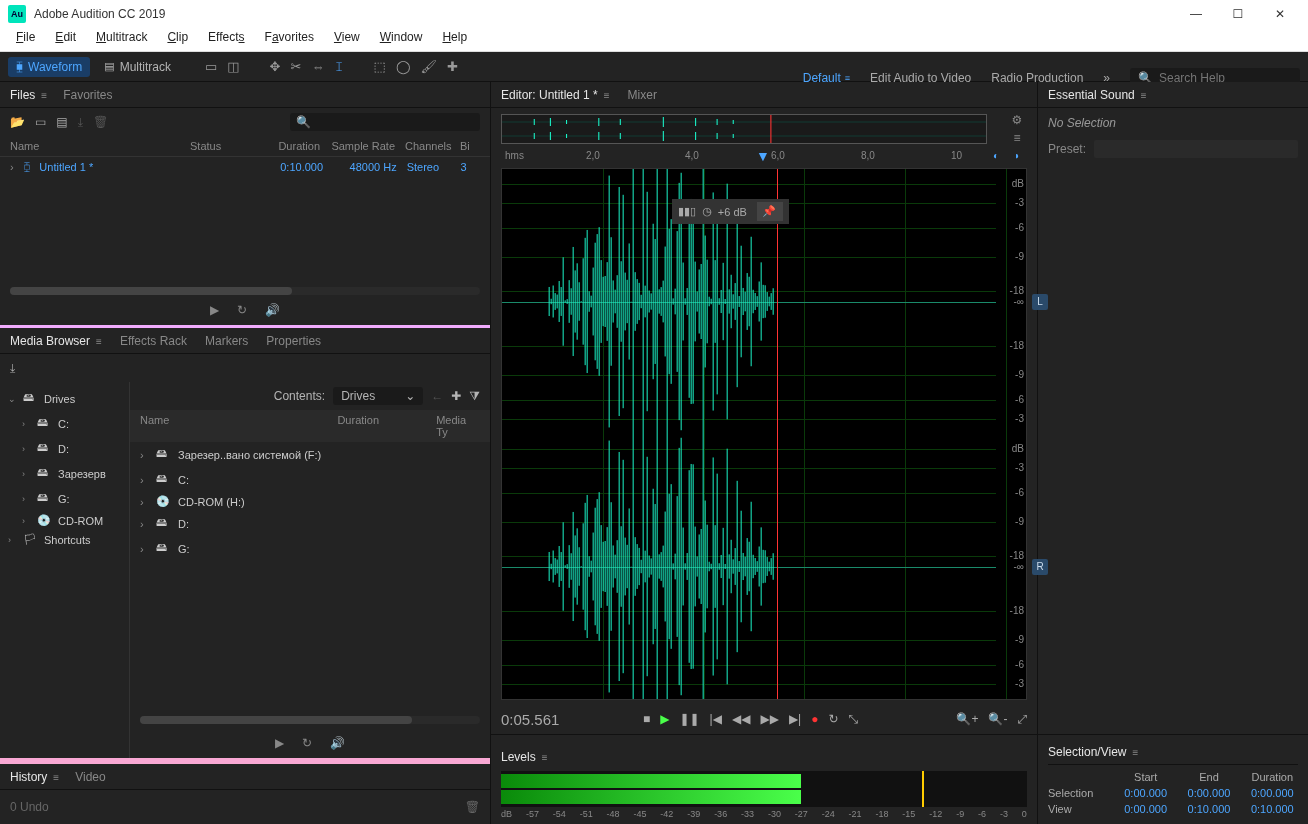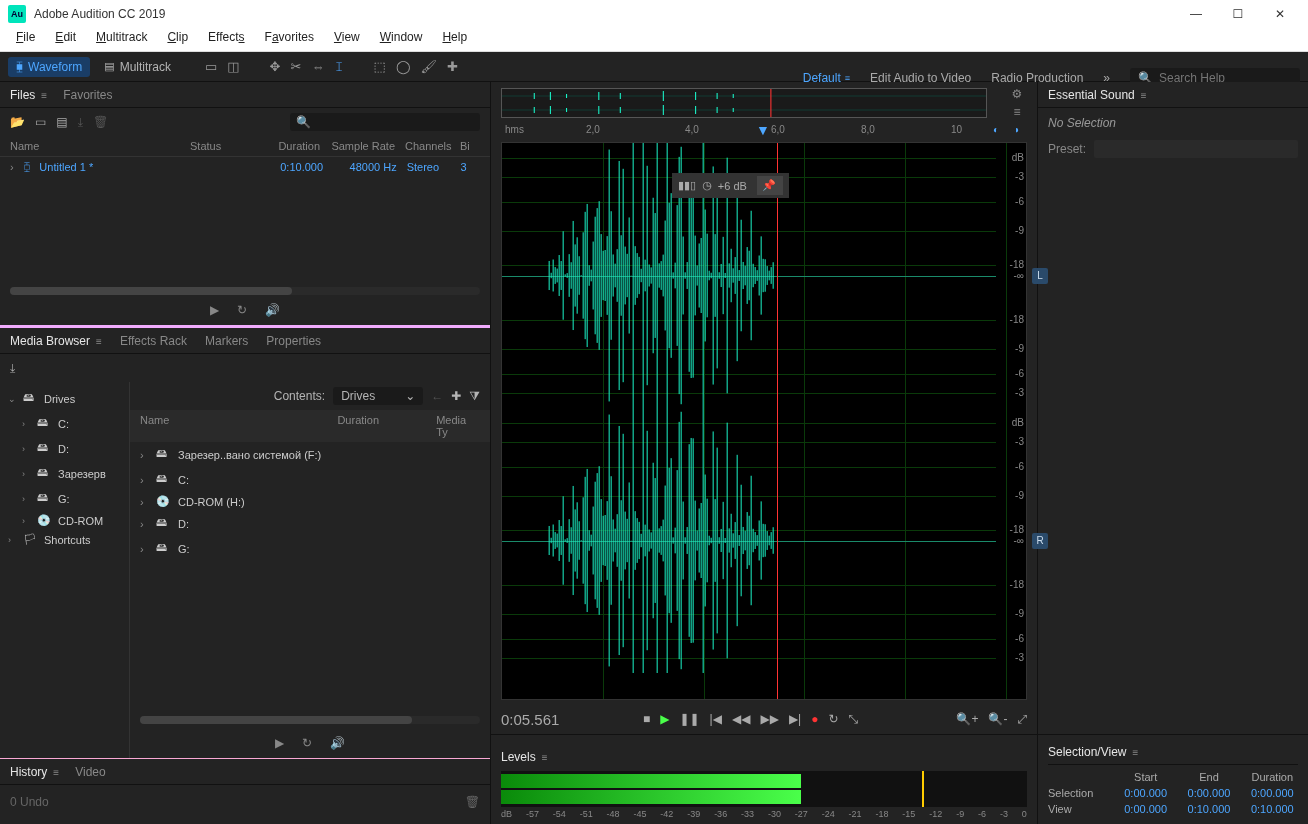--- a/index.html
+++ b/index.html
@@ -56,21 +56,21 @@
 .mb-tree-row .arrow { color:#888; width:10px; font-size:9px; }
 .mb-tree-row .drive-ico { width:16px; font-size:11px; }
 .mb-content { flex:1; display:flex; flex-direction:column; }
 .mb-content-bar { height:28px; display:flex; align-items:center; padding:0 10px; gap:8px; justify-content:flex-end; }
 .mb-content-bar .sel { background:#1a1a1a; padding:2px 8px; display:flex; align-items:center; gap:30px; border-radius:3px; }
 .mb-content-header { display:flex; padding:4px 10px; color:#888; font-size:11px; background:#2a2a2a; }
 .mb-name { width:200px; }
 .mb-dur { width:100px; }
 .mb-list { flex:1; }
 .mb-row { display:flex; align-items:center; gap:6px; padding:3px 10px; color:#ccc; font-size:11px; }
-.history-panel { height:66px; border-top:1px solid #f9a8d4; }
+.history-panel { height:66px; border-top:6px solid #f9a8d4; }
 .center-col { width:548px; display:flex; flex-direction:column; background:#232323; border-left:1px solid #111; border-right:1px solid #111; }
 .editor-tabs { height:26px; display:flex; align-items:center; gap:18px; padding:0 10px; }
 .overview { height:30px; margin:6px 10px; border:1px solid #555; position:relative; background:#1a1a1a; display:flex; flex-direction:column; }
 .timeline { height:18px; margin:0 10px; display:flex; color:#888; font-size:10px; position:relative; }
 .timeline span { position:absolute; }
 .wave-area { flex:1; margin:0 10px 4px 10px; background:#000; position:relative; border:1px solid #333; }
 .grid-line-h { position:absolute; left:0; right:30px; border-top:1px solid #0a3a0a; }
 .grid-line-v { position:absolute; top:0; bottom:0; border-left:1px solid #0a3a0a; }
 .db-label { position:absolute; right:2px; color:#888; font-size:10px; }
 .ch-label { position:absolute; right:-22px; width:16px; height:16px; background:#2a4a6a; color:#cde; font-size:10px; display:flex; align-items:center; justify-content:center; border-radius:2px; }
@@ -327,20 +327,24 @@
         <span class="panel-tab">Video</span>
       </div>
       <div style="display:flex;justify-content:space-between;padding:10px 10px 0;color:#666">
         <span>0 Undo</span>
         <span>🗑</span>
       </div>
     </div>
   </div>
 
   <div class="center-col">
+    <div class="panel-tabs editor-tabs">
+      <span class="panel-tab active"><span>Editor: Untitled 1 *</span><span class="menu-icon">≡</span></span>
+      <span class="panel-tab">Mixer</span>
+    </div>
     <div style="display:flex;align-items:center">
       <div class="overview" style="flex:1">
         <svg width="100%" height="100%" preserveAspectRatio="none" viewBox="0 0 450 28">
           <line x1="0" y1="7" x2="450" y2="7" stroke="#0a5a4a" stroke-width="0.5"></line>
           <line x1="0" y1="21" x2="450" y2="21" stroke="#0a5a4a" stroke-width="0.5"></line>
           <g stroke="#1bf5c9" stroke-width="1">
             <line x1="30" y1="4" x2="30" y2="10"></line>
               <line x1="45" y1="3" x2="45" y2="11"></line>
               <line x1="60" y1="5" x2="60" y2="9"></line>
             <line x1="90" y1="3" x2="90" y2="11"></line>

